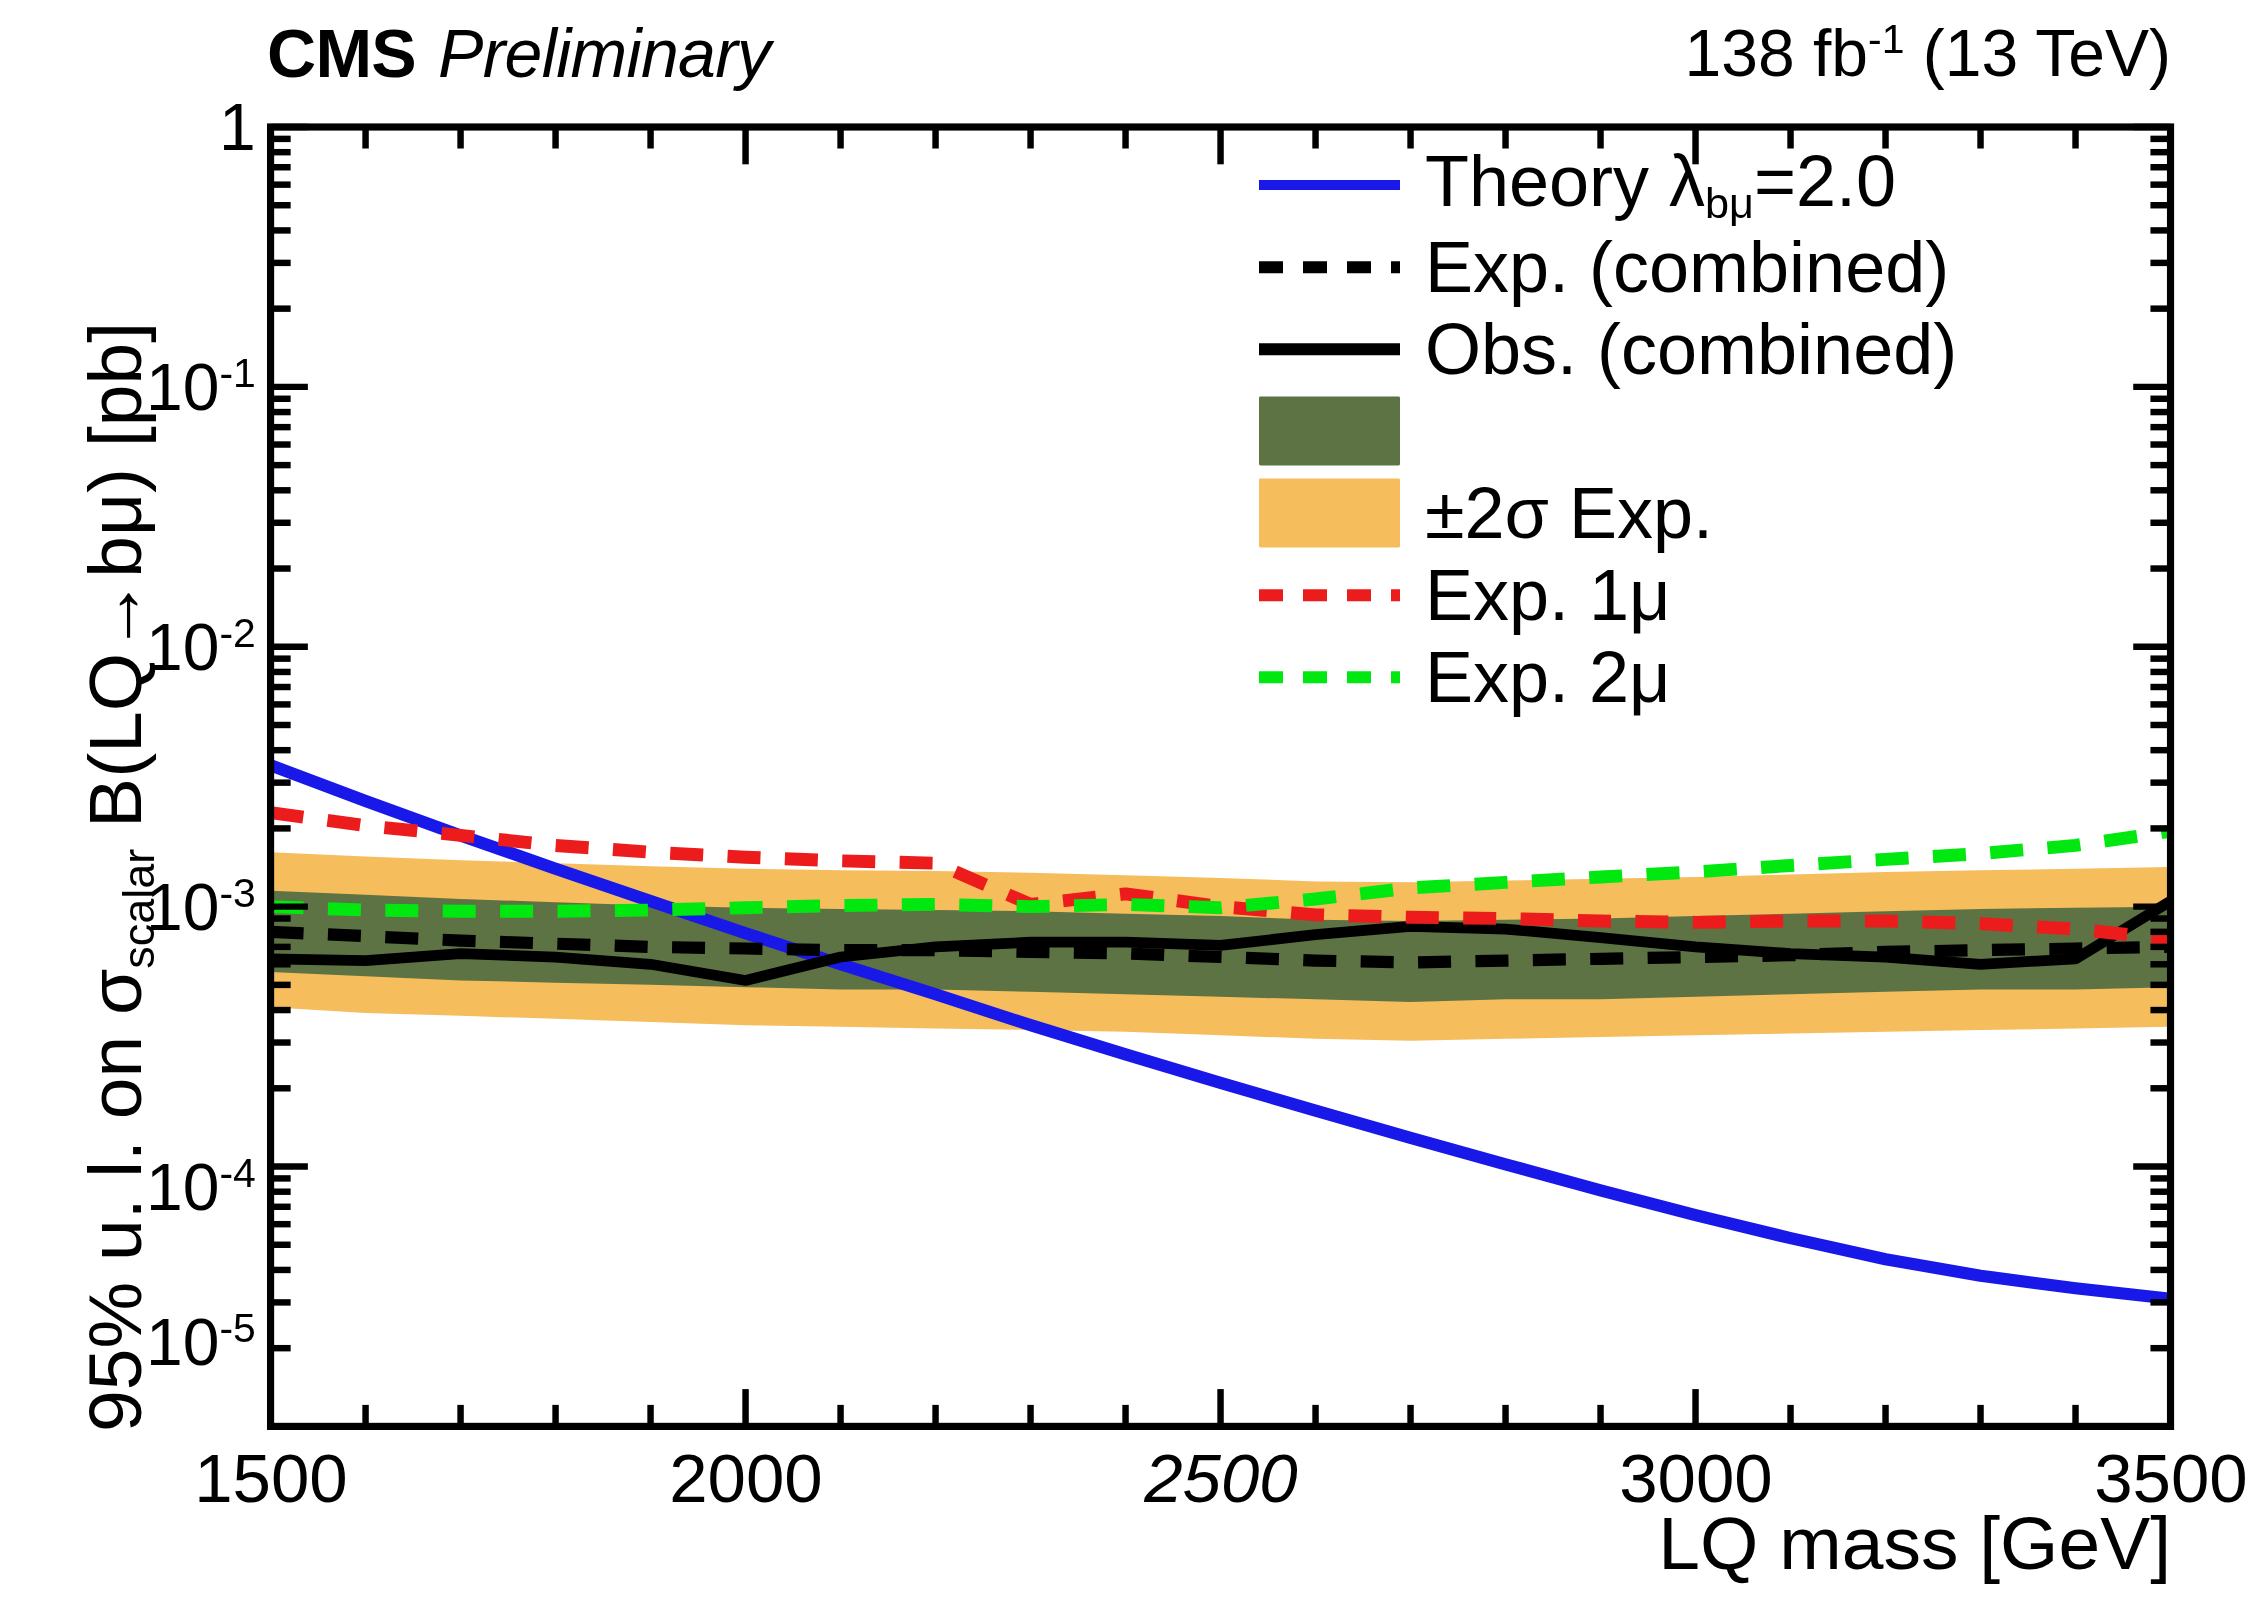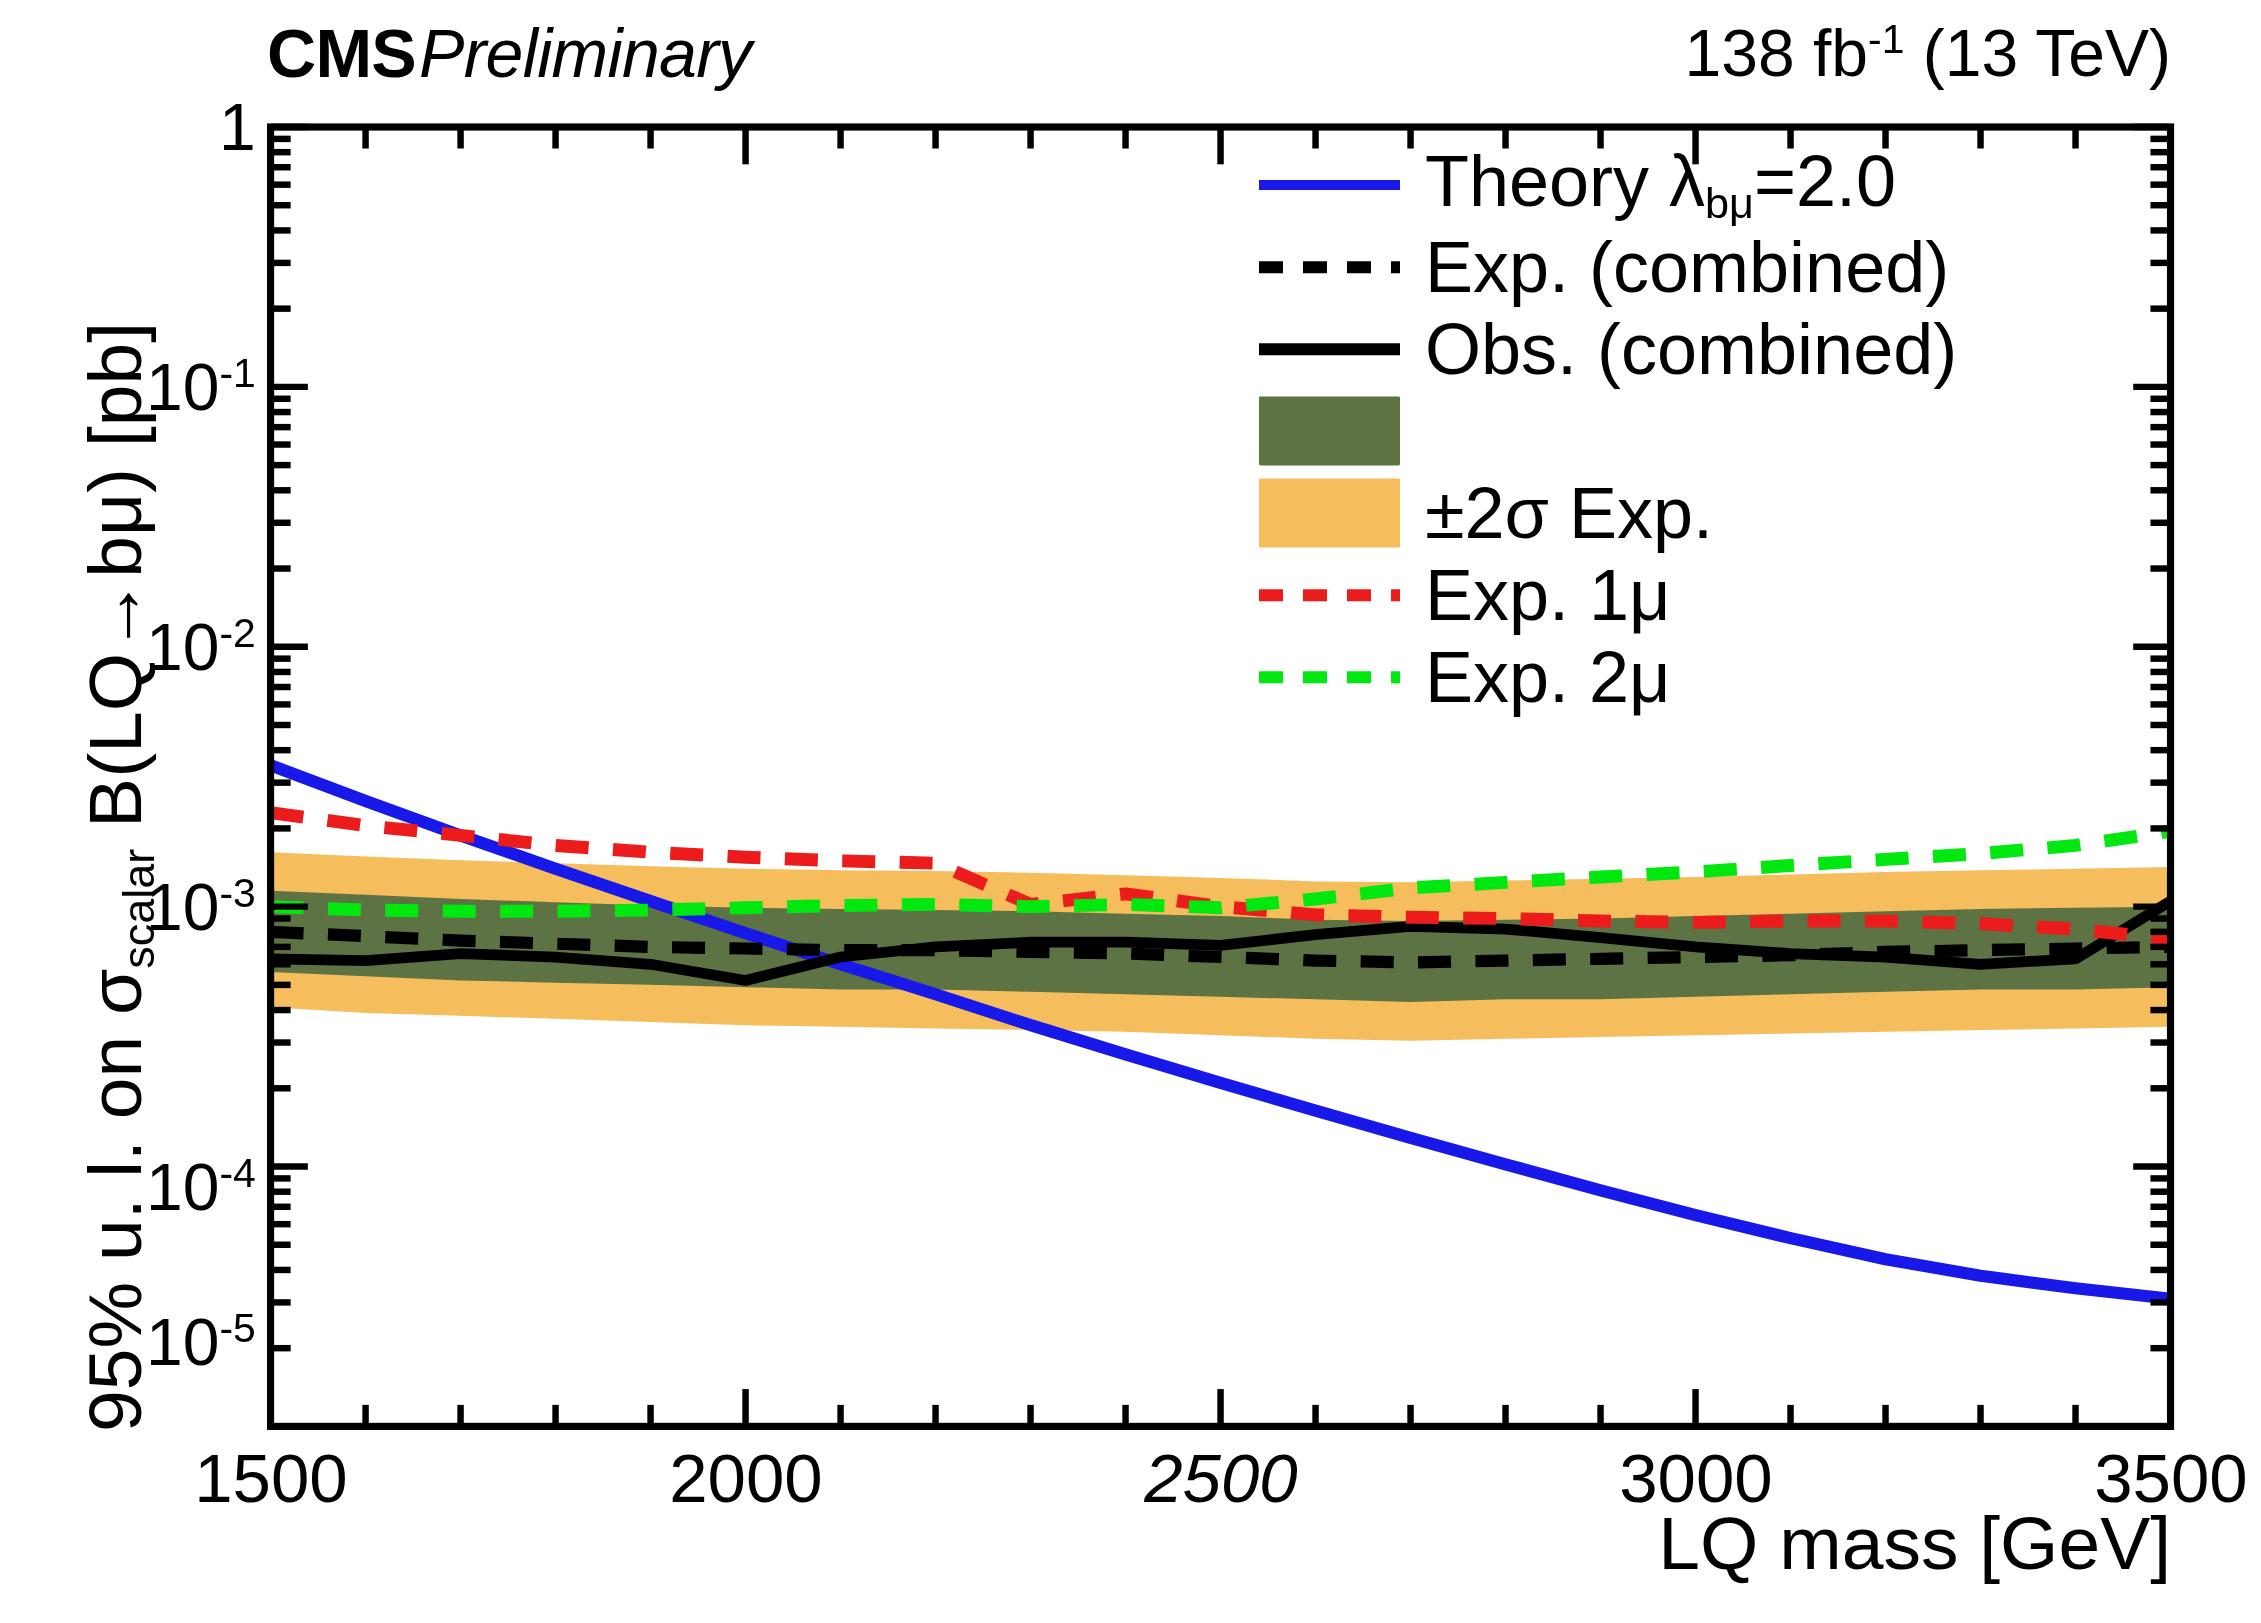--- a/index.html
+++ b/index.html
@@ -1,21 +1,21 @@
 <!DOCTYPE html>
 <html style="font-size:11.5px"><head>
 <meta charset="utf-8">
 <style>
   html,body{margin:0;padding:0;background:#fff;}
   body{width:2261px;height:1623px;position:relative;
        font-family:"Liberation Sans",sans-serif;color:#000;overflow:hidden;}
   #stage{position:absolute;left:0;top:0;width:2261px;height:1623px;}
   .hdr{position:absolute;font-size:68px;line-height:1;white-space:nowrap;}
   #cms-label{left:267px;top:18.7px;font-weight:bold;letter-spacing:-0.7px;}
-  #cms-prelim{font-style:italic;font-weight:normal;margin-left:3px;letter-spacing:-0.7px;}
+  #cms-prelim{font-style:italic;font-weight:normal;margin-left:22px;letter-spacing:-0.7px;}
   #lumi-label{right:90px;top:18.7px;font-size:66px;}
   sup{font-size:0.62em;vertical-align:super;}
   sub{font-size:0.60em;vertical-align:-0.28em;}
   #ylabel{position:absolute;left:0;top:0;width:1435px;
       transform-origin:0 0;transform:translate(78px,1432px) rotate(-90deg);
       font-size:75px;white-space:nowrap;line-height:1;}
   #xlabel{position:absolute;right:90px;top:1500px;font-size:75px;white-space:nowrap;}
   .ytick{position:absolute;right:2.2px;font-size:66px;white-space:nowrap;
       transform:translateY(-50%);text-align:right;}
   #ytick-wrap{position:absolute;left:0;top:0;width:258px;height:1623px;}

